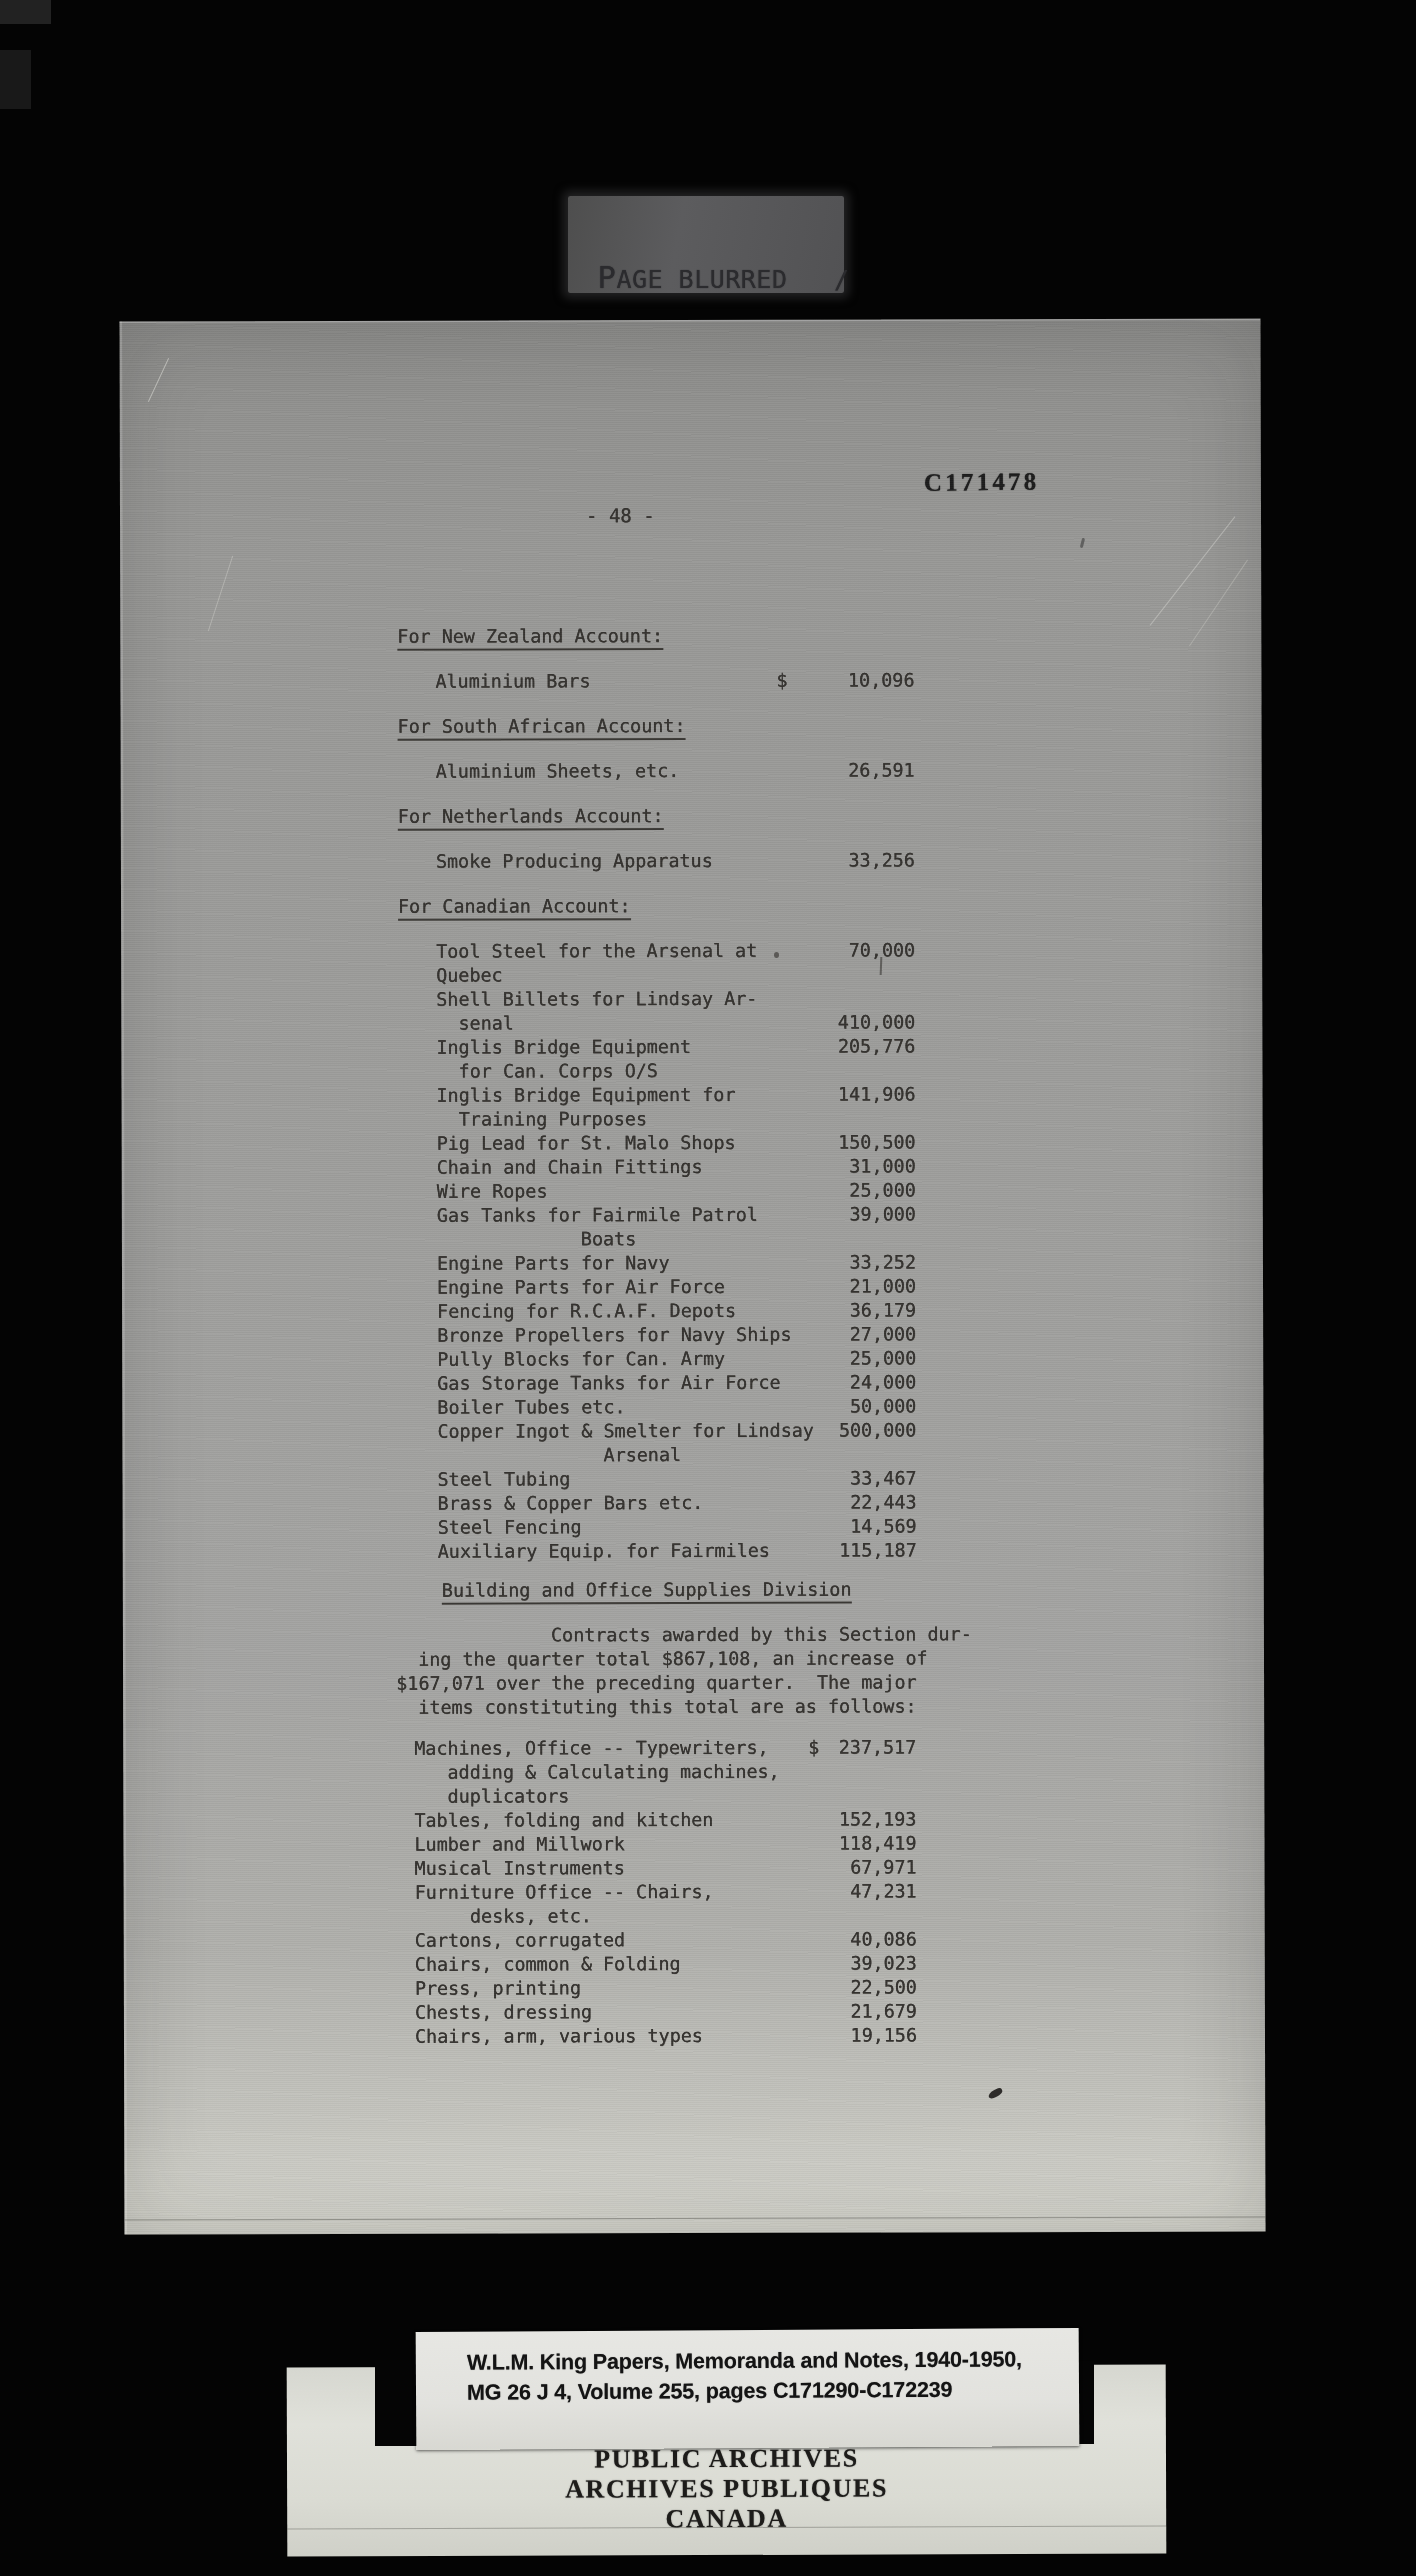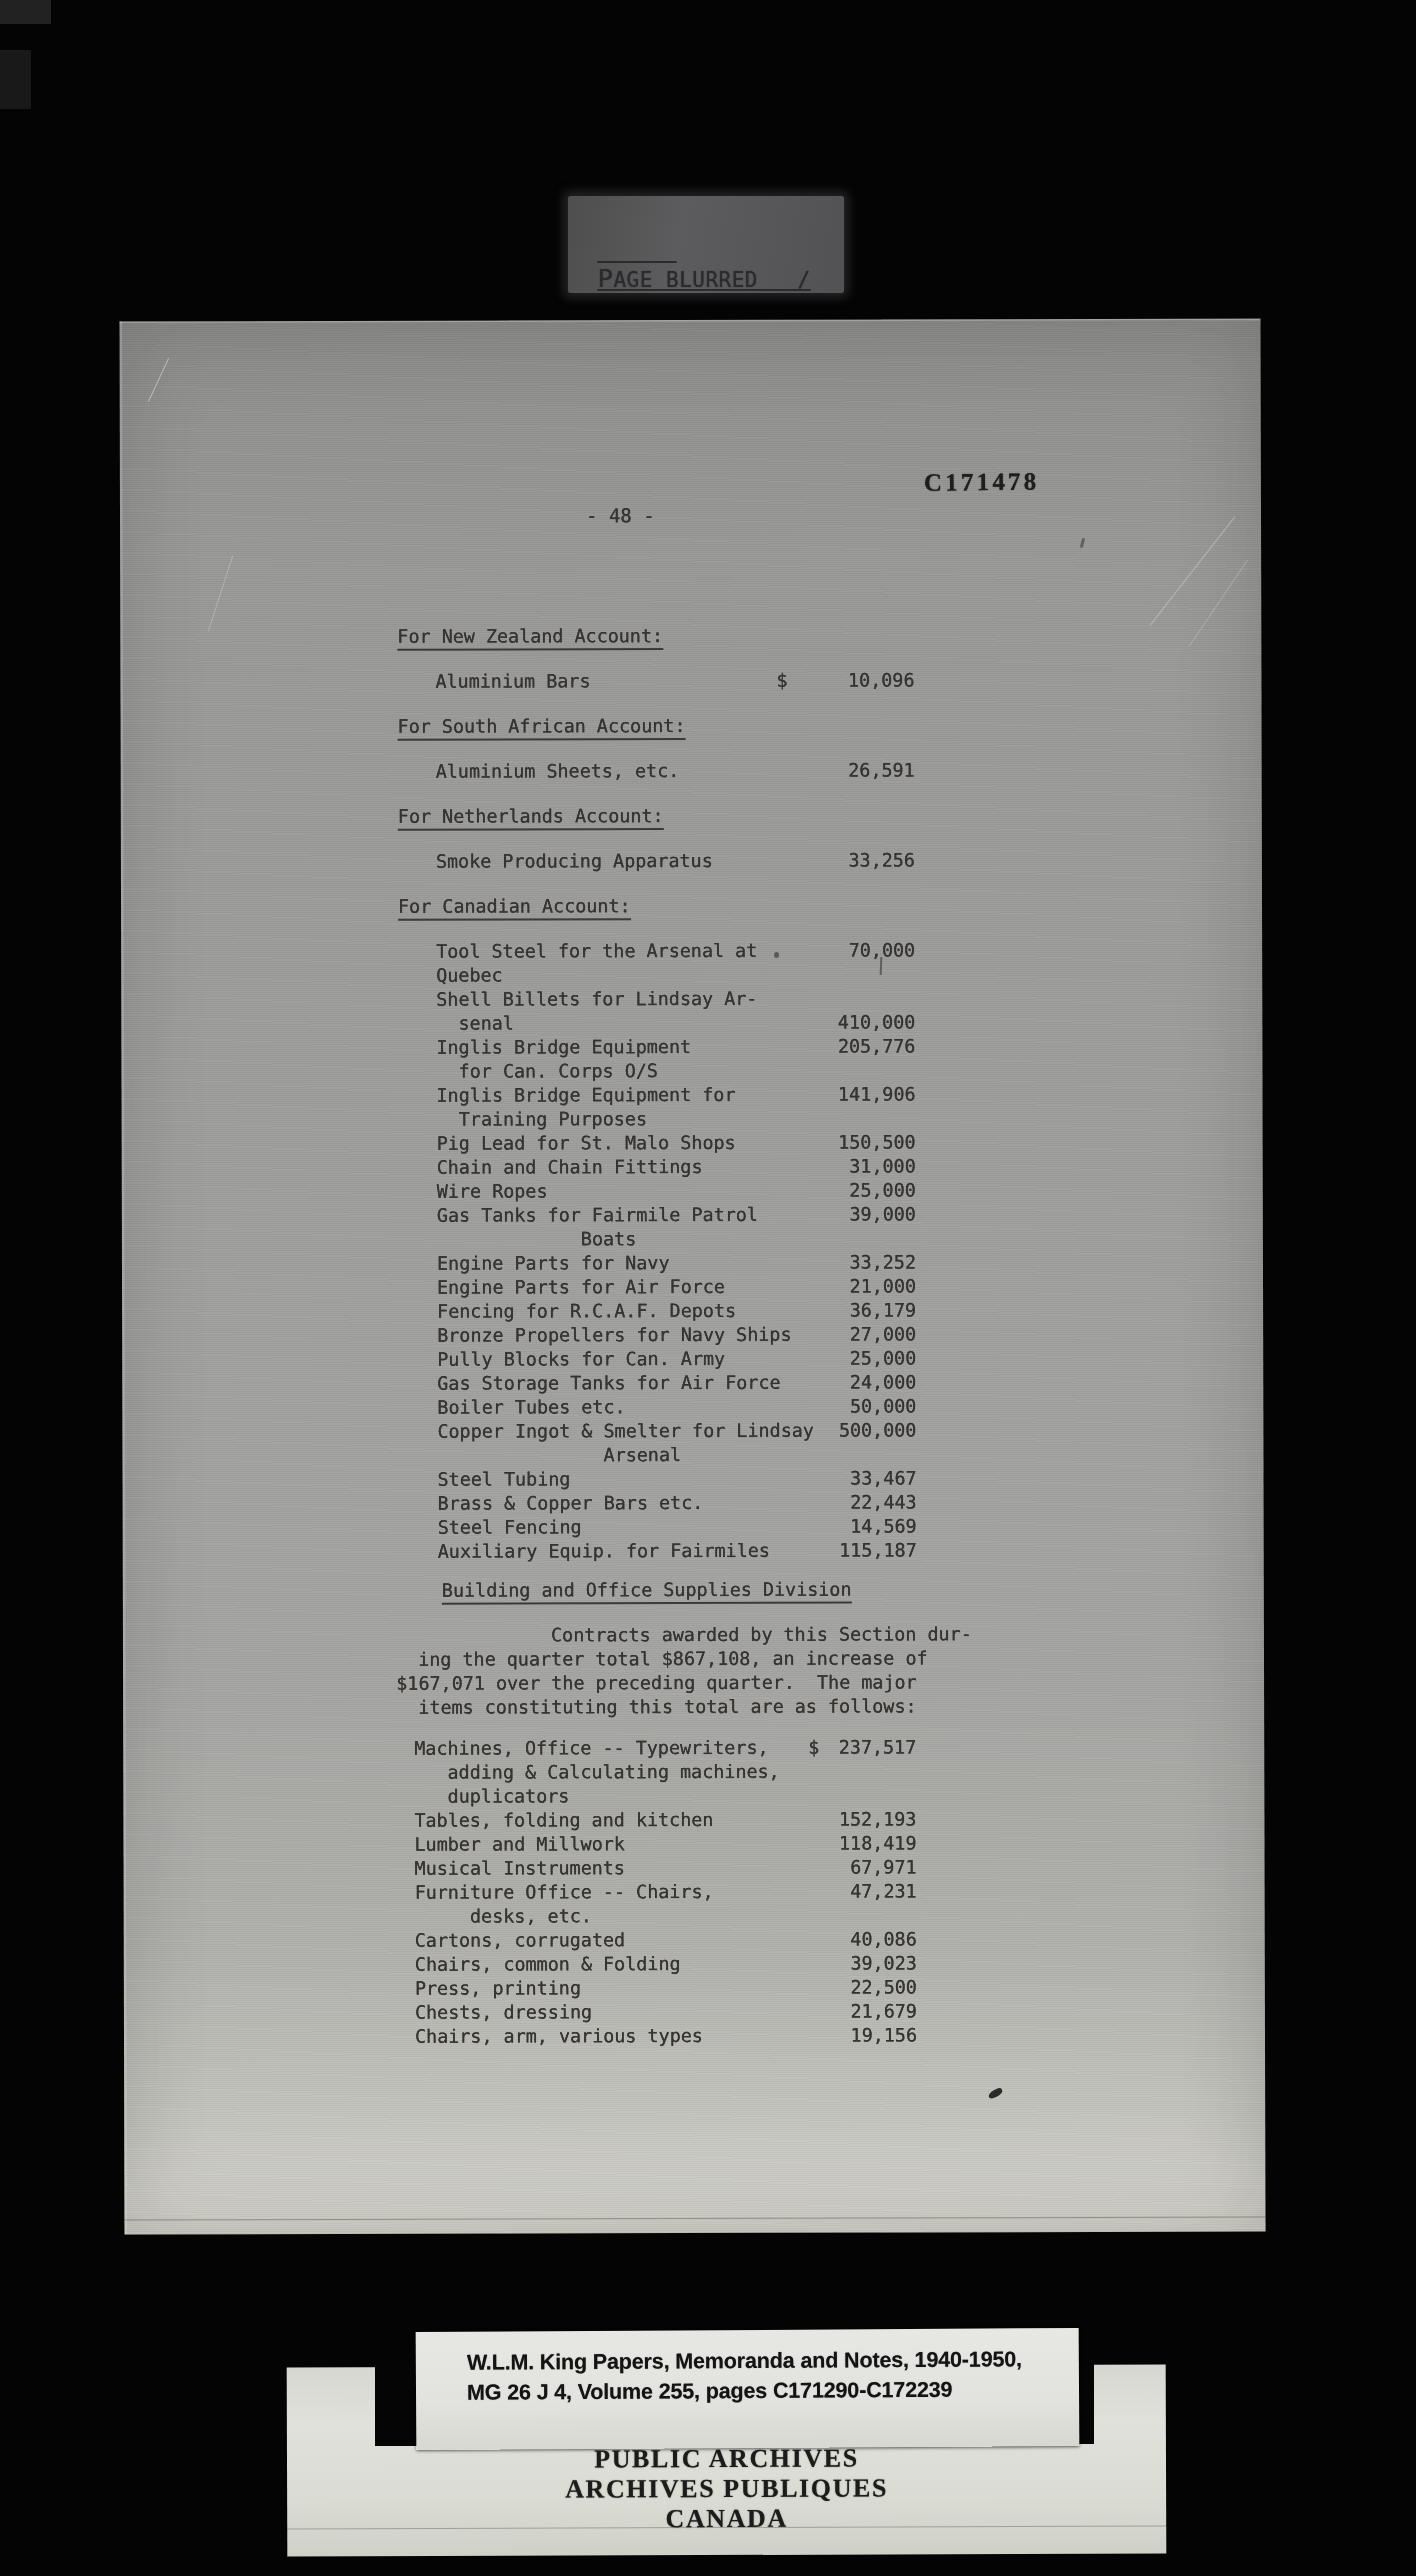--- a/index.html
+++ b/index.html
@@ -18,26 +18,25 @@
   
   .blur-stamp{
     position:absolute;left:568px;top:196px;width:276px;height:97px;
     background:linear-gradient(100deg,#4e4e4e,#5c5c5e 40%,#525254);
     border-radius:2.1px;
     box-shadow:0 0 9.5px 4.2px rgba(60,60,62,.55);
   }
   .blur-stamp-text{
     padding:17px 0 0 29.5px;
     font-family:"DejaVu Sans Mono",monospace;
-    font-size:21px;line-height:26px;letter-spacing:0.5px;
+    font-size:25px;line-height:26px;letter-spacing:0.5px;
     color:#2b2b2e;
     text-shadow:0 0 1.1px rgba(35,35,40,.9);
     filter:blur(0.3px);
     white-space:pre;
-    text-decoration:underline;
   }
   .blur-stamp-text div::first-letter{font-size:1.22em;}
 
   
   .page{
     position:absolute;left:122px;top:320px;width:1141px;height:1913px;
     transform:rotate(-0.15deg);
     background:linear-gradient(to bottom,
       #8d8d8b 0%, #989896 12%, #9e9e9c 45%, #a4a4a2 70%,
       #b0b0ac 85%, #c4c4be 94%, #d4d4cc 99%);

